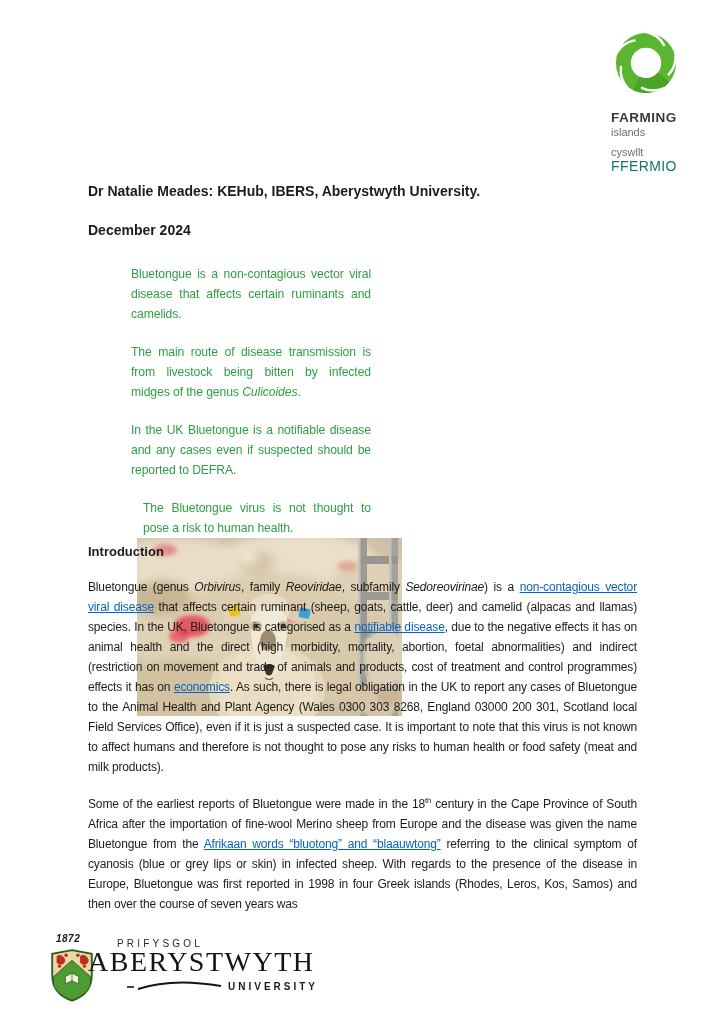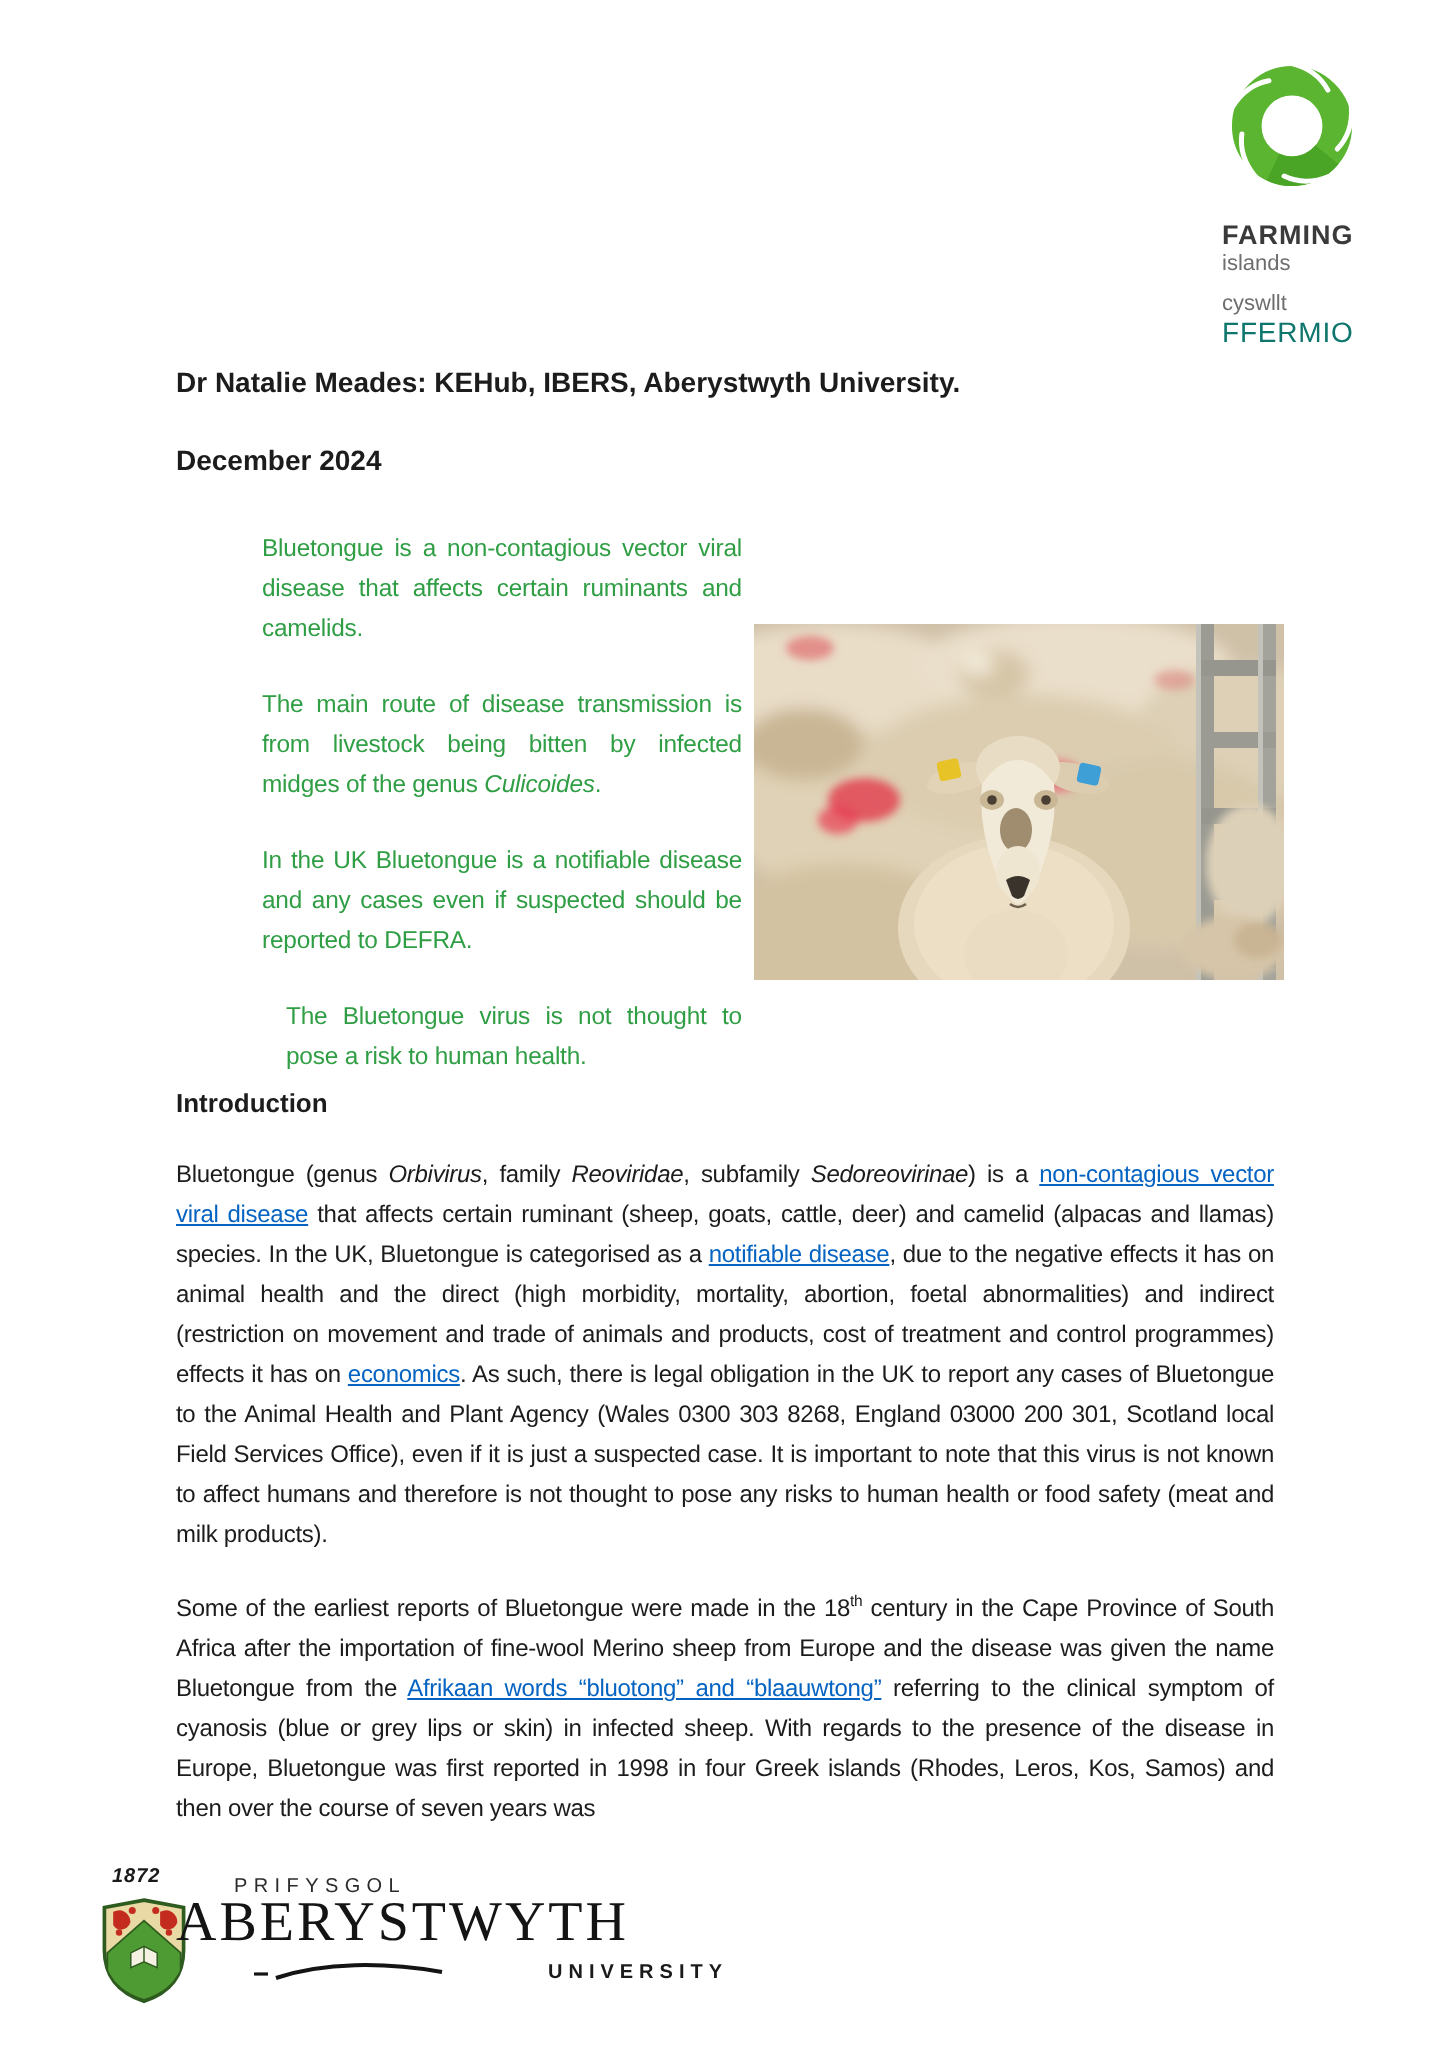--- a/index.html
+++ b/index.html
@@ -21,21 +21,21 @@
   .fc-brand { font-size: 13.5px; font-weight: bold; color: #3a3a3a; letter-spacing: .5px; line-height: 1.15; padding-left: 7px; }
   .fc-sub   { font-size: 11px; color: #6e6e6e; line-height: 1.1; padding-left: 7px; }
   .fc-welsh-sub { font-size: 11px; color: #6e6e6e; margin-top: 8px; line-height: 1.1; padding-left: 7px; }
   .fc-welsh-brand { font-size: 14px; font-weight: normal; color: #0f766e; letter-spacing: .4px; line-height: 1.15; padding-left: 7px; }
 
   
   .author { position: absolute; top: 183px; left: 88px; font-size: 14px; font-weight: bold; }
   .date   { position: absolute; top: 222px; left: 88px; font-size: 14px; font-weight: bold; }
 
   
-  .callout-row { position: absolute; top: 264px; left: 131px; width: 512px; display: flex; align-items: center; }
+  .callout-row { position: absolute; top: 264px; left: 131px; width: 512px; display: flex; align-items: flex-start; flex-direction: column; }
   .callout-text {
     width: 240px; flex: none;
     font-size: 12.2px; line-height: 20px; letter-spacing: -0.1px;
     color: var(--callout-green, #2F9E44);
     text-align: justify;
   }
   .callout-text p { margin: 0 0 18px 0; }
   .callout-text p:last-child { margin-bottom: 0; margin-left: 12px; }
   .photo { flex: none; margin-left: 6px; width: 265px; height: 178px; display: block; }
 
@@ -52,21 +52,21 @@
   a.doc-link { color: var(--link-blue, #0563C1); text-decoration: underline; cursor: pointer; }
 
   
   .aber-logo { position: absolute; left: 48px; top: 930px; width: 270px; height: 88px; }
   .aber-year { position: absolute; left: 8px; top: 3px; font-size: 10px; font-weight: bold; font-style: italic; color: #1a1a1a; letter-spacing: .5px; }
   .crest { position: absolute; left: 2px; top: 13px; width: 44px; height: 64px; }
   .aber-prifysgol { position: absolute; left: 69px; top: 8px; font-size: 10px; font-weight: normal; letter-spacing: 3.2px; color: #2b2b2b; }
   .aber-name { position: absolute; left: 40px; top: 16px; font-family: "Liberation Serif", serif; font-size: 28px; letter-spacing: 1.5px; color: #141414; white-space: nowrap; }
   .aber-univ-row { position: absolute; left: 78px; top: 50px; width: 184px; display: flex; align-items: center; }
   .swoosh { width: 96px; height: 12px; flex: none; margin-right: 6px; }
-  .aber-university { font-size: 10px; font-weight: bold; letter-spacing: 3px; color: #1a1a1a; margin-left: 46px; }
+  .aber-university { font-size: 10px; font-weight: bold; letter-spacing: 3px; color: #1a1a1a; }
 </style>
 </head>
 <body>
 
 <div class="page">
 
   <div class="farming-logo">
     <svg class="swirl" viewBox="0 0 100 100" aria-hidden="true">
       <circle cx="50" cy="50" r="29" fill="none" stroke="#5CB531" stroke-width="19"></circle>
       <circle cx="50" cy="50" r="29" fill="none" stroke="#4AA426" stroke-width="19" stroke-dasharray="38 144" stroke-dashoffset="-20"></circle>

